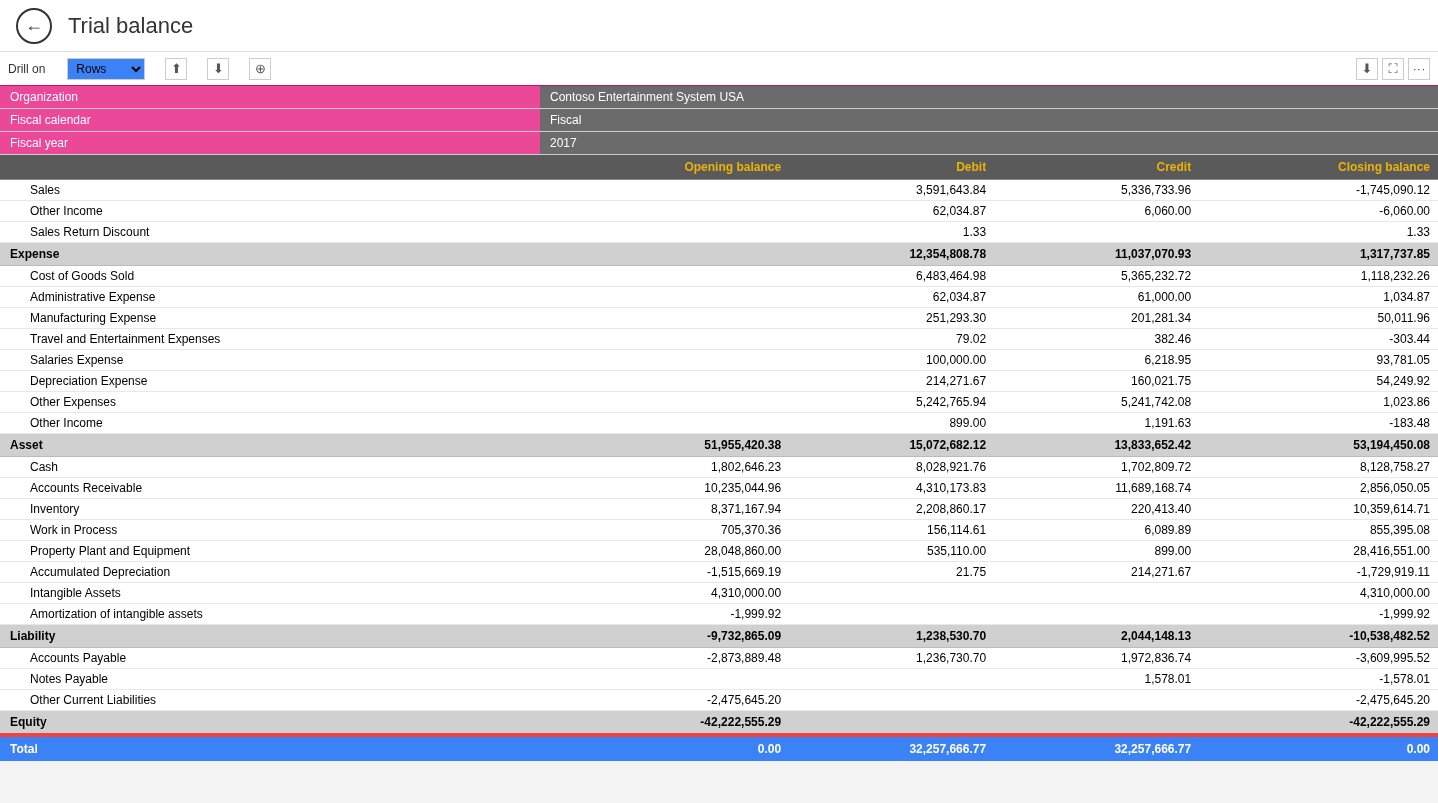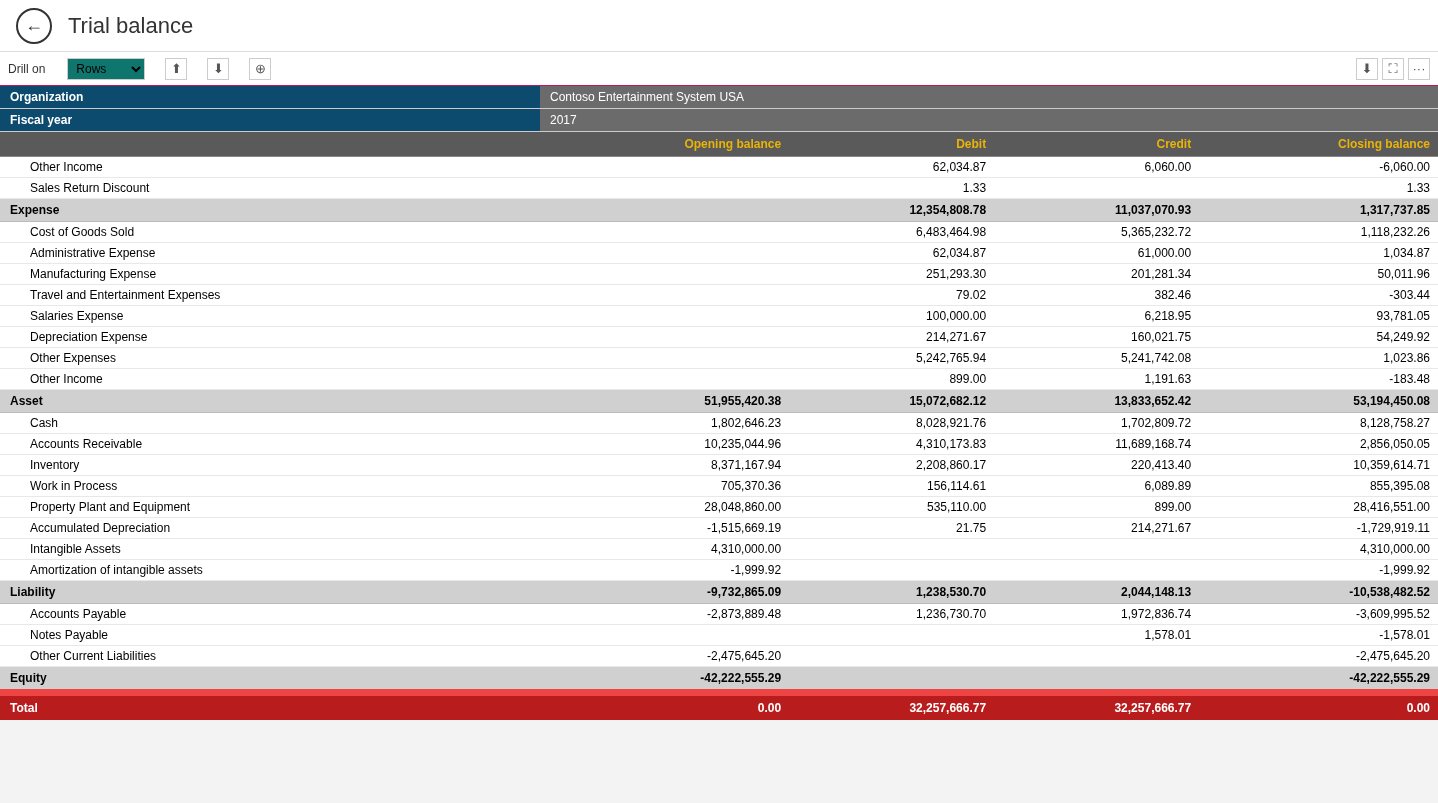--- a/index.html
+++ b/index.html
@@ -19,58 +19,58 @@
     .page-title { font-size: 22px; font-weight: 300; color: #333; }
 
     
     .toolbar {
       display: flex; align-items: center; padding: 4px 8px;
       background: #fff; border-bottom: 1px solid #be185d; height: 34px; gap: 20px;
     }
     .drill-label { font-size: 12px; color: #333; margin-right: 2px; }
     .drill-select {
       border: 1px solid #ccc; padding: 1px 4px; font-size: 12px;
-      background: #0f766e; height: 22px; cursor: pointer;
+      background: #3b82f6; height: 22px; cursor: pointer;
     }
     .toolbar-icon-btn {
       width: 22px; height: 22px; border: 1px solid #ccc; background: #fff;
       display: flex; align-items: center; justify-content: center; cursor: pointer;
       font-size: 13px; color: #555;
     }
     .toolbar-right { margin-left: auto; display: flex; gap: 4px; align-items: center; }
 
     
     .table-container { width: 100%; overflow: auto; height: calc(803px - 52px - 34px); }
 
     table { width: 100%; border-collapse: collapse; }
 
     
     .info-row td { padding: 4px 8px; border-bottom: 1px solid #ccc; }
-    .info-row td:first-child { background: #0c4a6e; color: #fff; font-weight: 700; width: 540px; padding-left: 10px; }
+    .info-row td:first-child { background: #ec4899; color: #fff; font-weight: 400; width: 540px; padding-left: 10px; }
     .info-row td:last-child { background: #6b6b6b; color: #fff; padding-left: 10px; }
 
     
     .col-header-row th {
       background: #5a5a5a; color: #eab308; font-weight: 600;
       padding: 5px 8px; text-align: right; border-bottom: 1px solid #888;
     }
     .col-header-row th:first-child { text-align: left; width: 540px; }
 
     
     .cat-row td { background: #d0d0d0; font-weight: 700; padding: 4px 8px; border-bottom: 1px solid #bbb; }
     .cat-row td:first-child { padding-left: 10px; }
     .cat-row td { text-align: right; }
     .cat-row td:first-child { text-align: left; }
 
     
     .detail-row td { background: #fff; padding: 3px 8px; border-bottom: 1px solid #e8e8e8; text-align: right; }
     .detail-row td:first-child { text-align: left; padding-left: 30px; }
 
     
-    .total-row td { background: #b91c1c; color: #fff; font-weight: 700; padding: 5px 8px; border-top: 7px solid #ef4444; text-align: right; }
+    .total-row td { background: #3b82f6; color: #fff; font-weight: 700; padding: 5px 8px; border-top: 4px solid #ef4444; text-align: right; }
     .total-row td:first-child { text-align: left; padding-left: 10px; }
 
     
     .table-container::-webkit-scrollbar { width: 14px; }
     .table-container::-webkit-scrollbar-track { background: #f0f0f0; }
     .table-container::-webkit-scrollbar-thumb { background: #c0c0c0; border: 2px solid #f0f0f0; }
   </style>
 </head>
 <body>
 
@@ -111,34 +111,45 @@
 
 <div class="table-container">
   <table>
     <thead>
 
       <tr class="info-row">
         <td>Organization</td>
         <td colspan="4">Contoso Entertainment System USA</td>
       </tr>
       <tr class="info-row">
+        <td>Fiscal calendar</td>
+        <td colspan="4">Fiscal</td>
+      </tr>
+      <tr class="info-row">
         <td>Fiscal year</td>
         <td colspan="4">2017</td>
       </tr>
 
       <tr class="col-header-row">
         <th></th>
         <th>Opening balance</th>
         <th>Debit</th>
         <th>Credit</th>
         <th>Closing balance</th>
       </tr>
     </thead>
     <tbody id="table-body">
         <tr class="detail-row">
+          <td>Sales</td>
+          <td></td>
+          <td>3,591,643.84</td>
+          <td>5,336,733.96</td>
+          <td>-1,745,090.12</td>
+        </tr>
+        <tr class="detail-row">
           <td>Other Income</td>
           <td></td>
           <td>62,034.87</td>
           <td>6,060.00</td>
           <td>-6,060.00</td>
         </tr>
         <tr class="detail-row">
           <td>Sales Return Discount</td>
           <td></td>
           <td>1.33</td>

